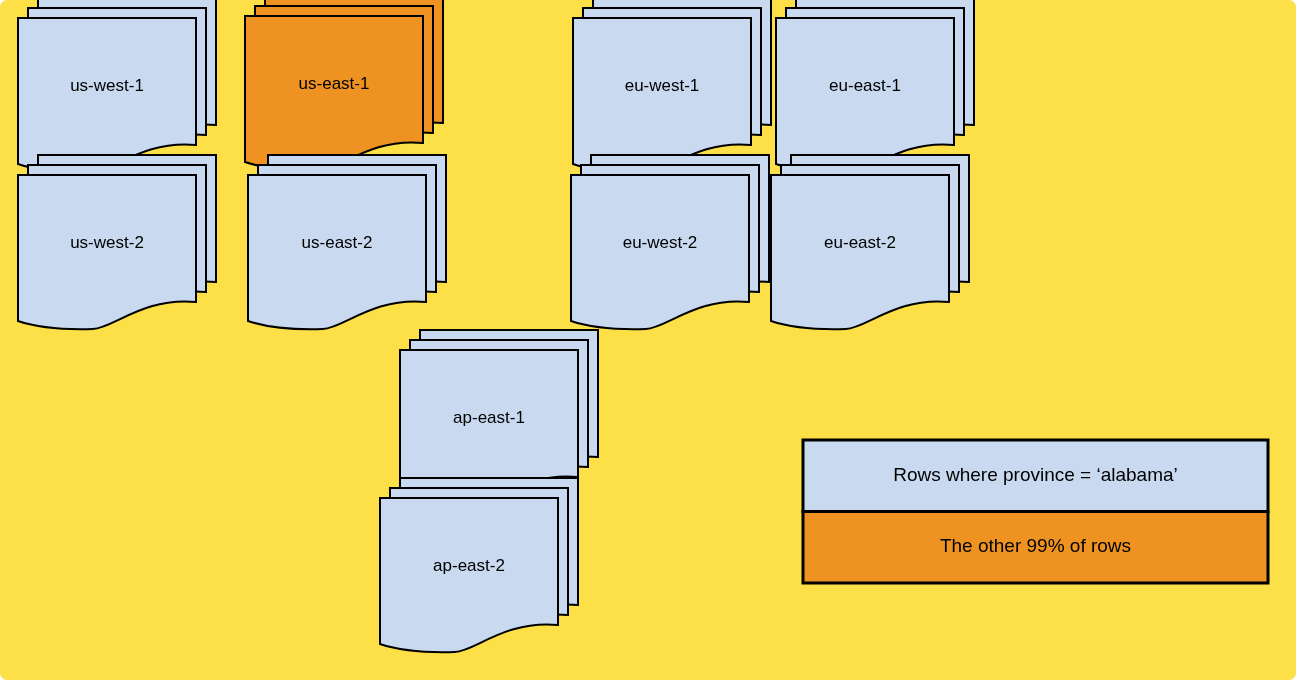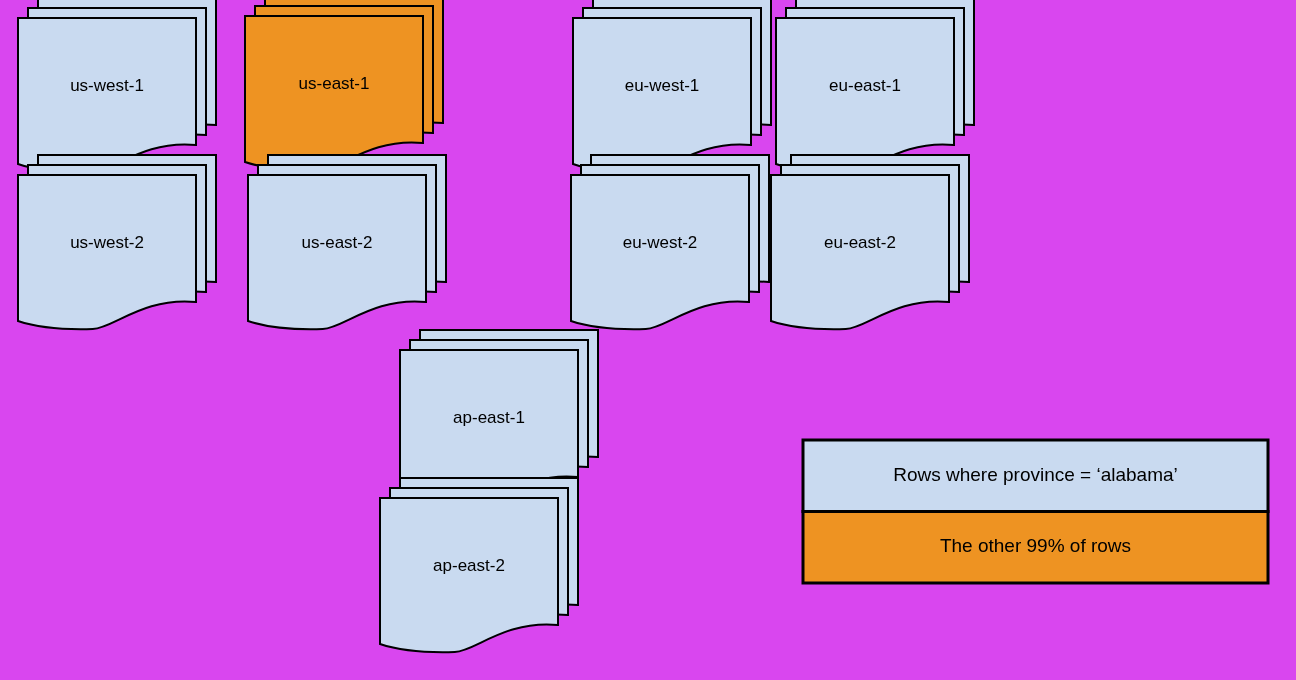--- a/index.html
+++ b/index.html
@@ -11,21 +11,22 @@
   body {
     width: 1296px;
     height: 680px;
     overflow: hidden;
     font-family: "Liberation Sans", "DejaVu Sans", sans-serif;
   }
   #canvas {
     position: relative;
     width: 1296px;
     height: 680px;
-    background: #d946ef;
+    background: #fde047;
+    border-radius: 7px;
   }
   #diagram-svg {
     position: absolute;
     top: 0;
     left: 0;
     width: 1296px;
     height: 680px;
     display: block;
   }
   .doc-label {

